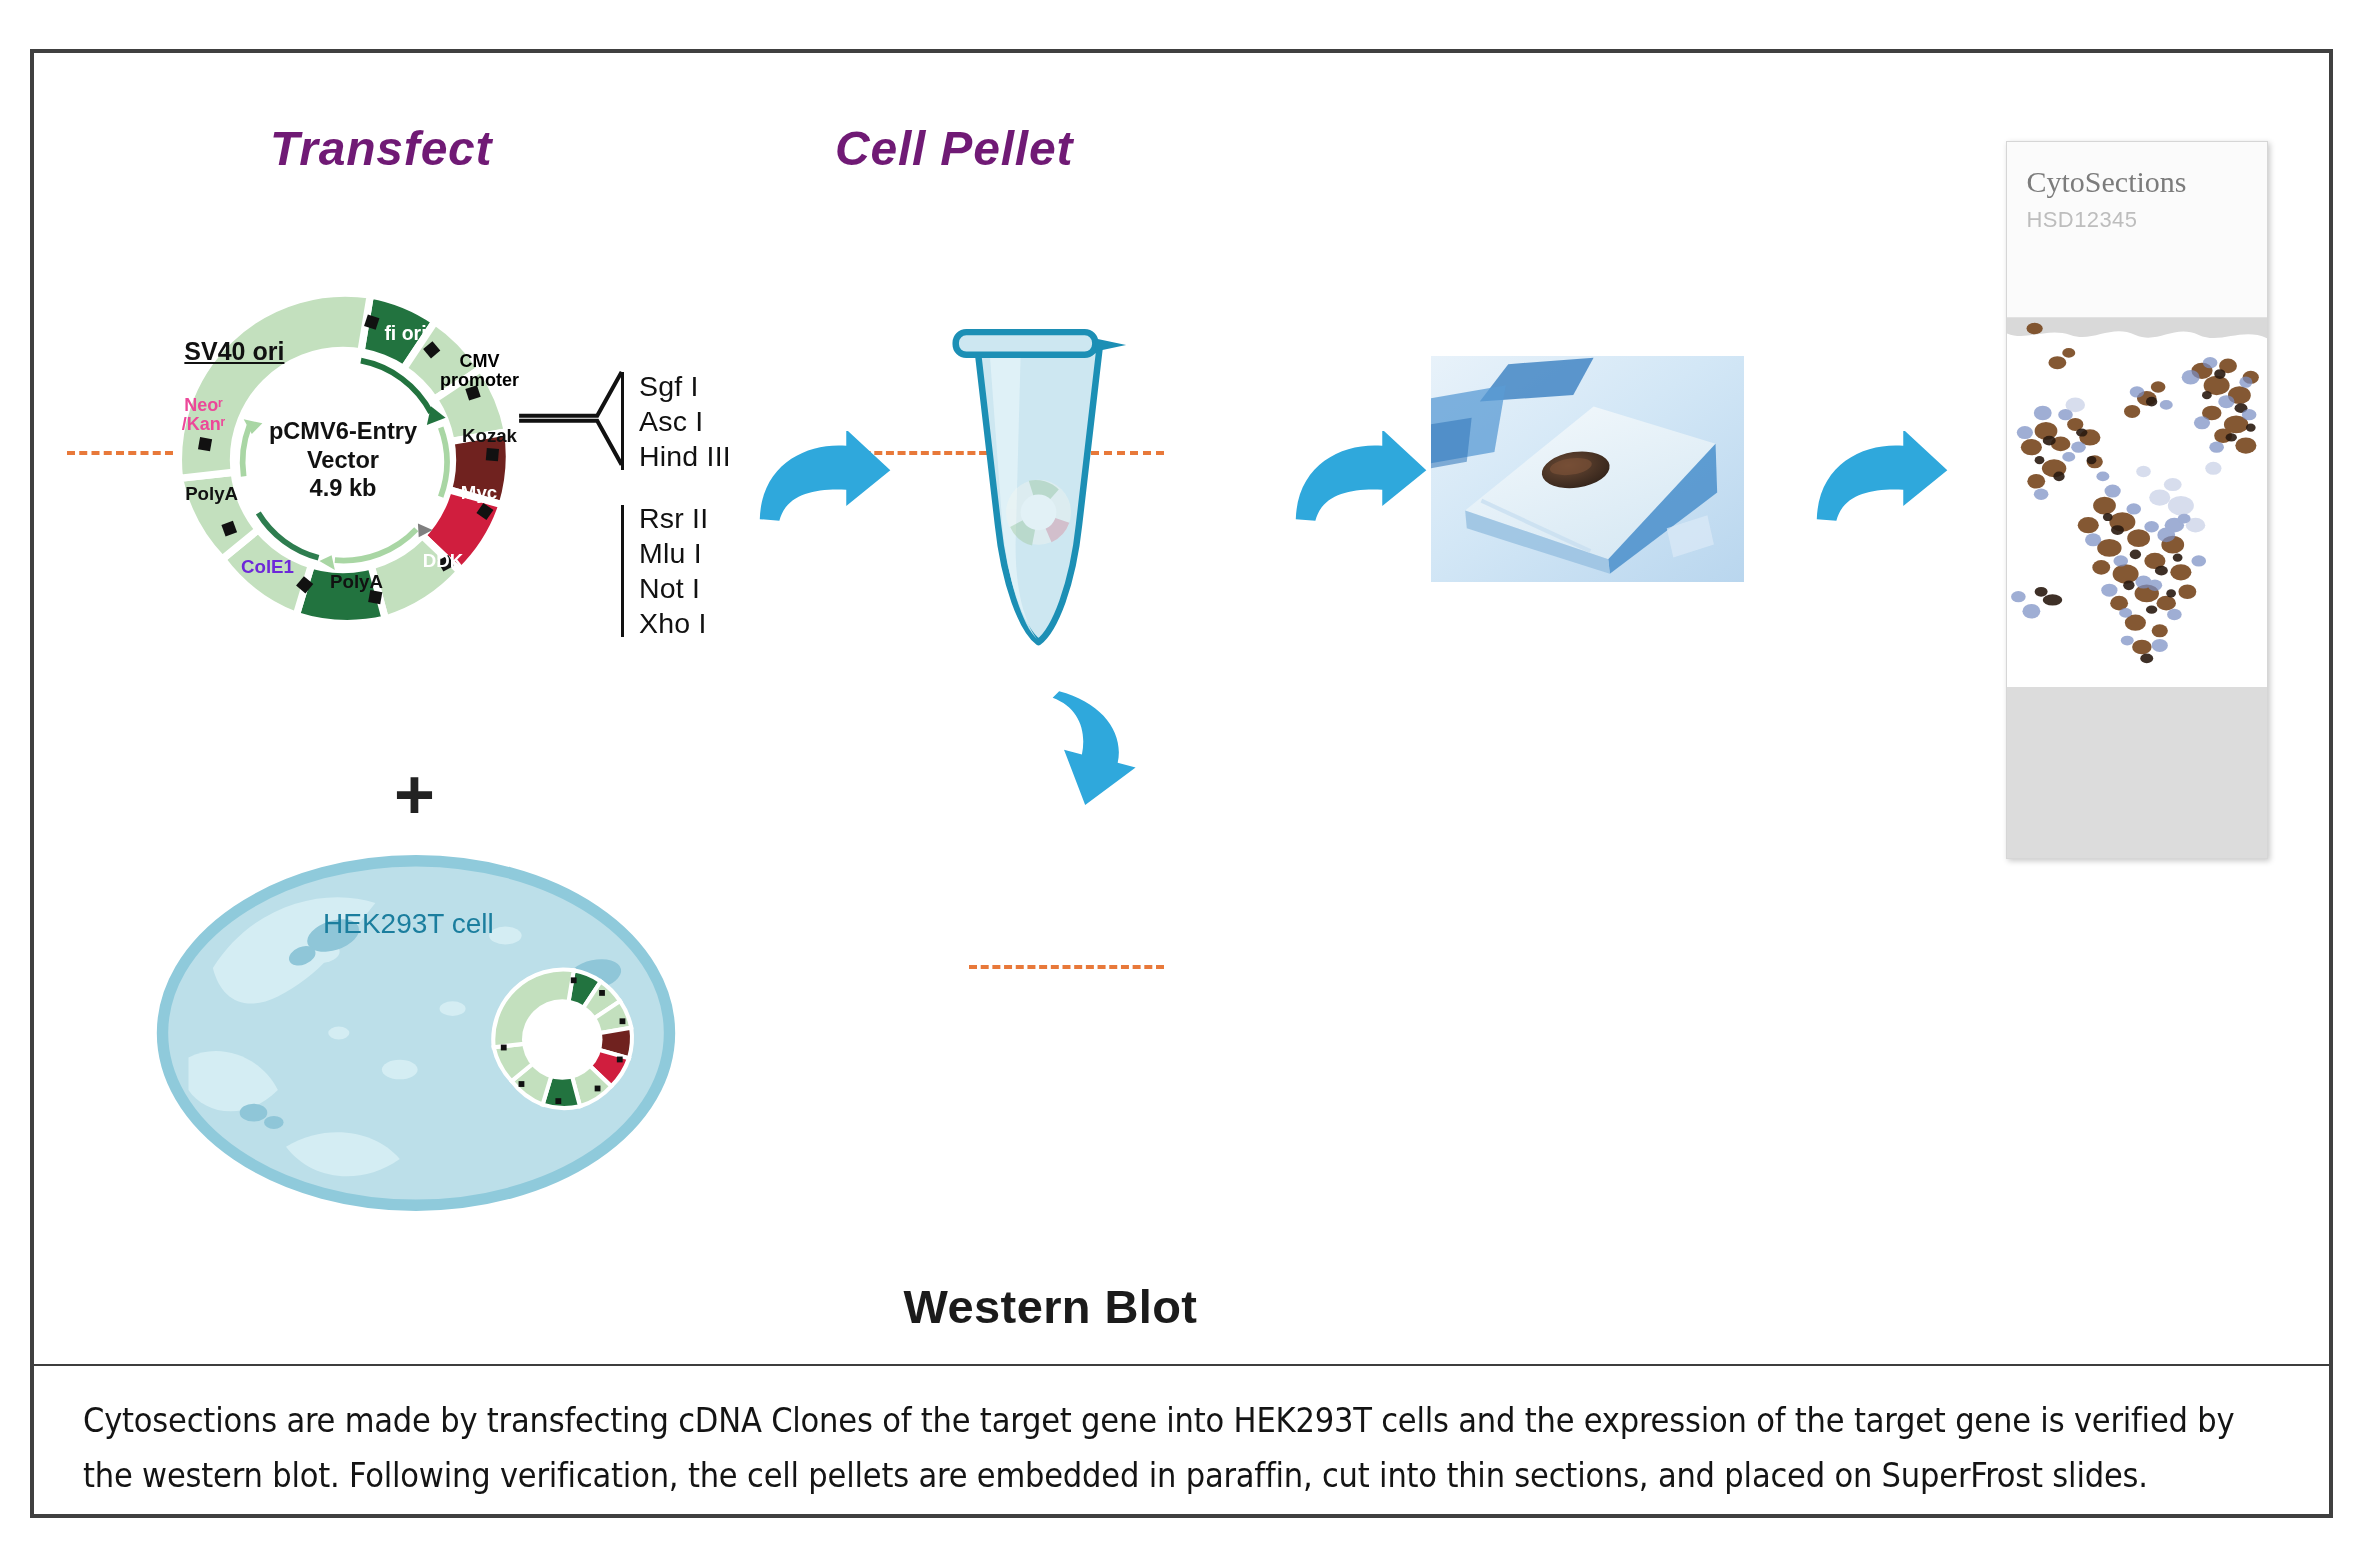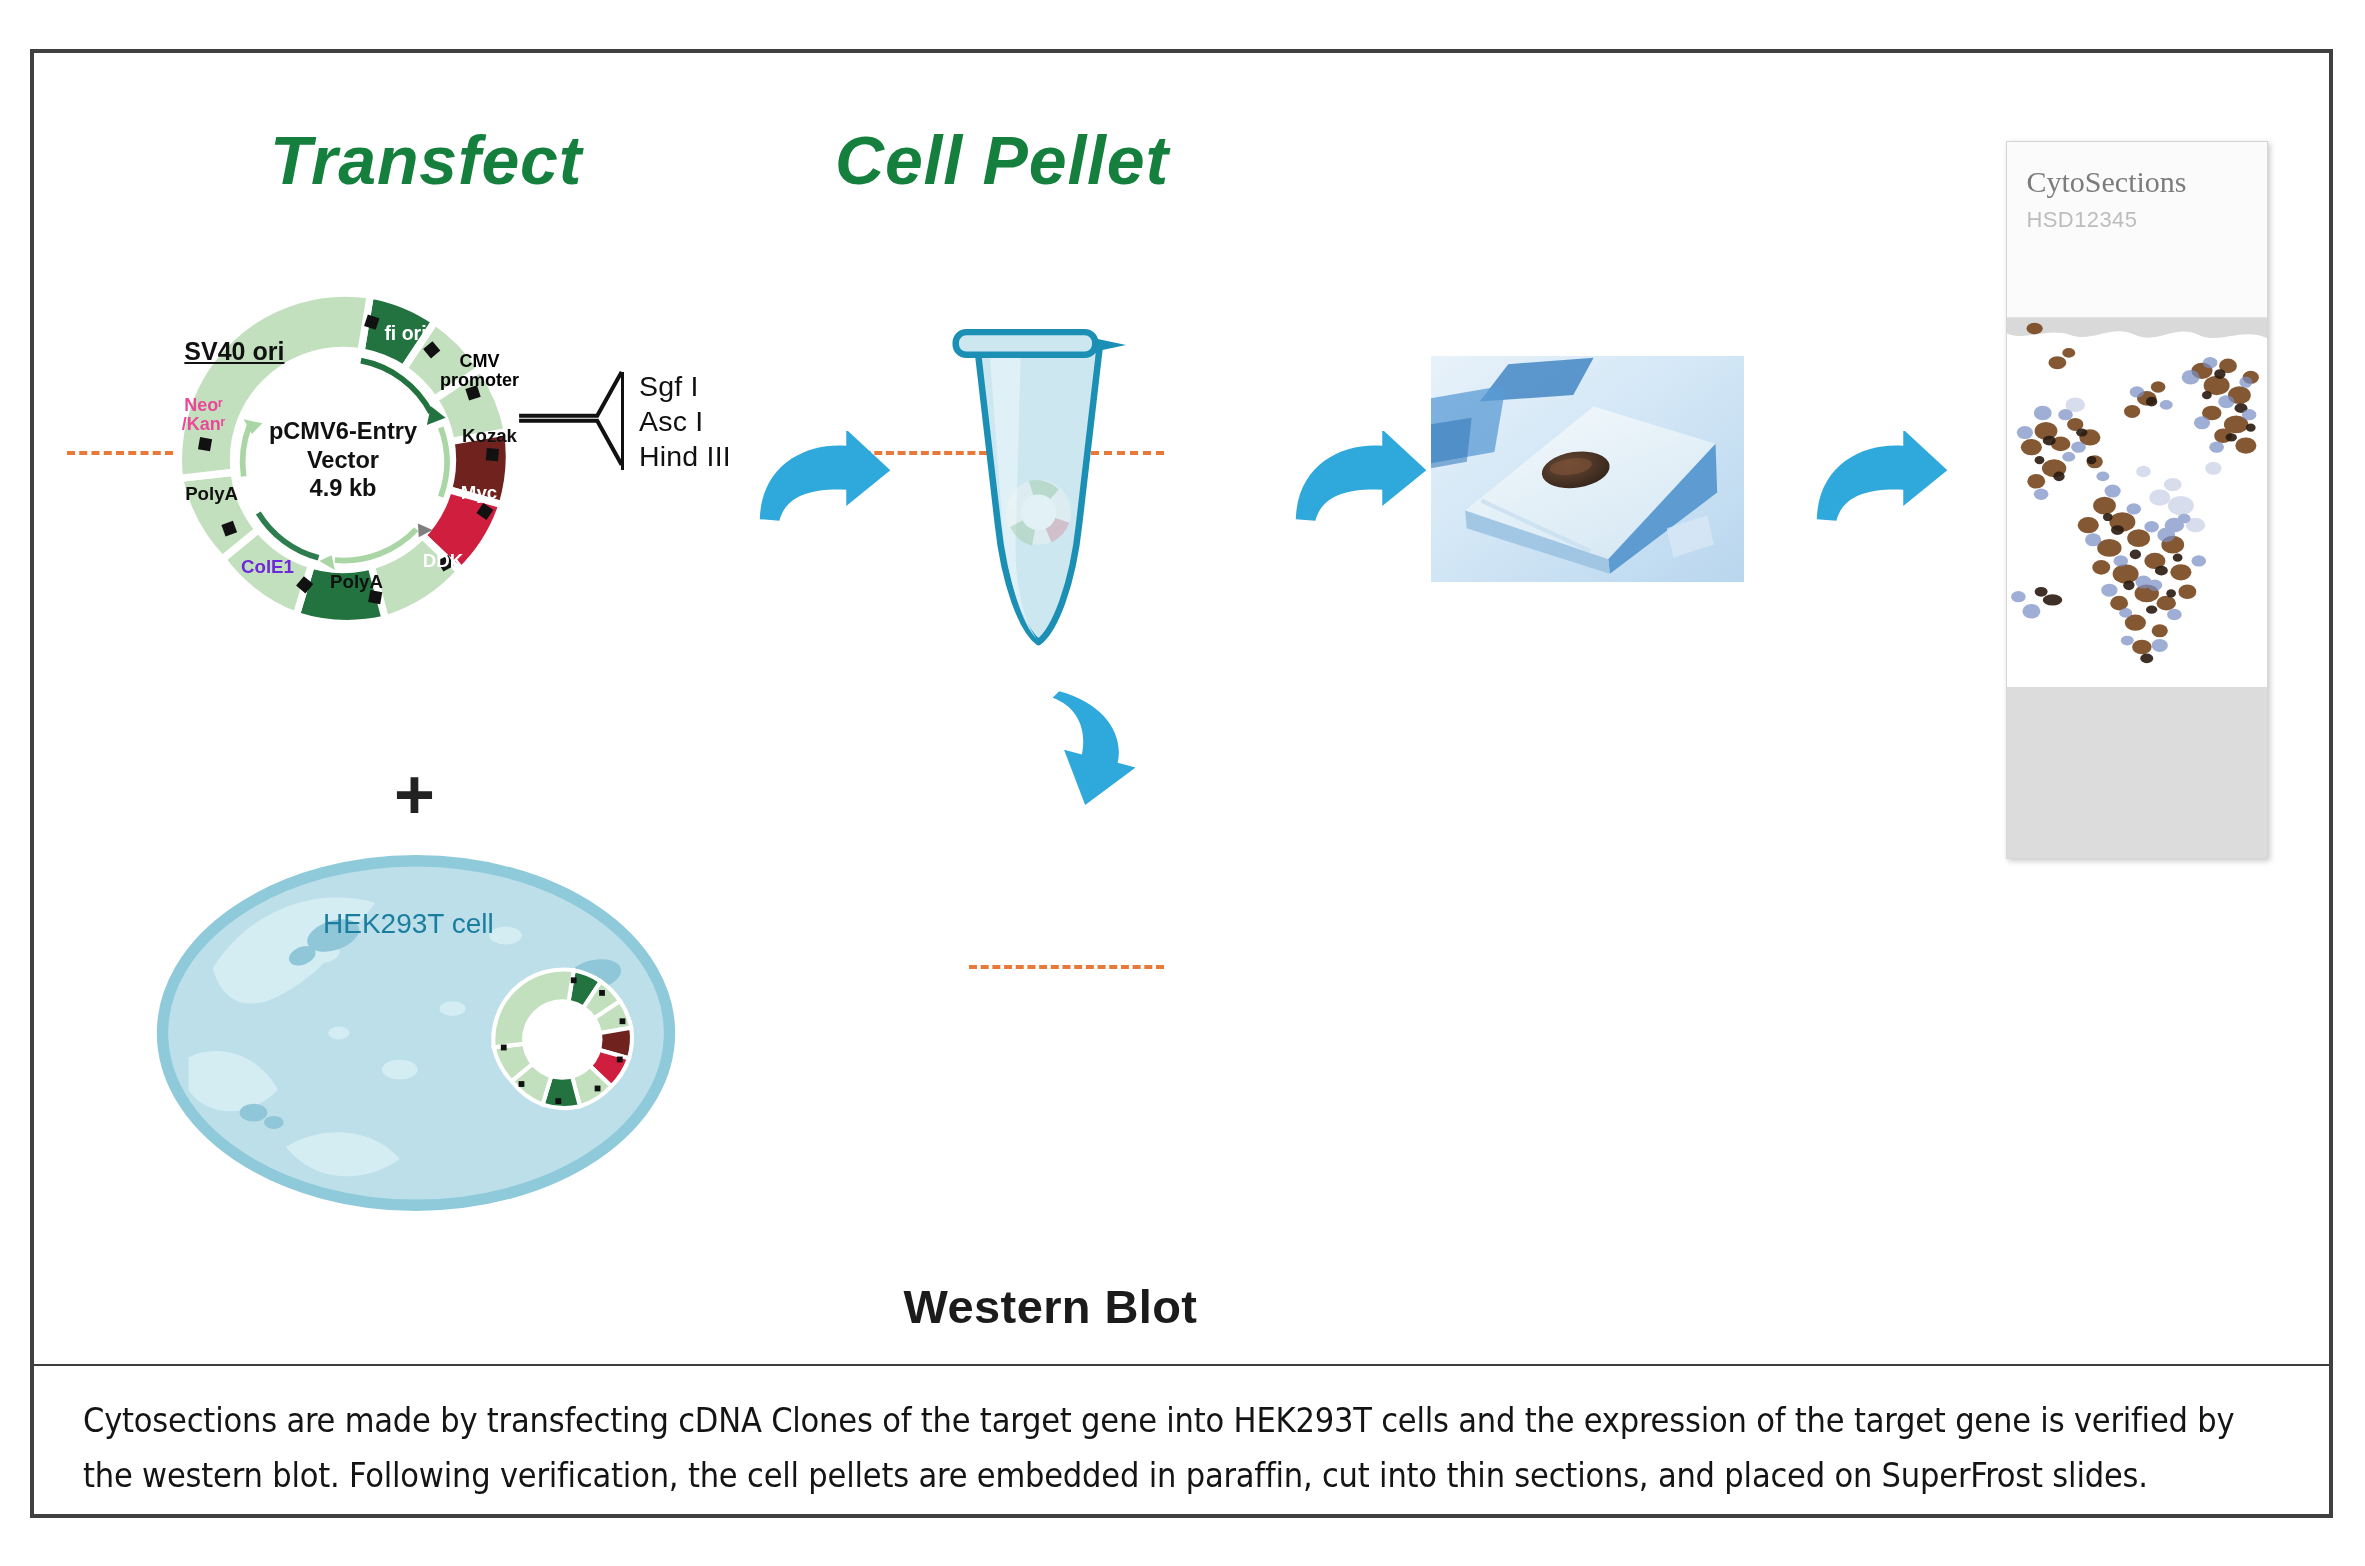--- a/index.html
+++ b/index.html
@@ -7,22 +7,22 @@
 
   #frame{
     position:absolute;left:30px;top:49px;width:2303px;height:1469px;
     border:4.1px solid #404040;background:#ffffff;box-sizing:border-box;
   }
 
   .abs{position:absolute;}
 
   
   .stage-title{
-    position:absolute;font-style:italic;font-weight:bold;color:#15803d;
-    font-size:68px;letter-spacing:0.8px;white-space:nowrap;
+    position:absolute;font-style:italic;font-weight:bold;color:#701a75;
+    font-size:48px;letter-spacing:0.8px;white-space:nowrap;
   }
 
   
   .dash-h{
     position:absolute;height:0;border-top:4.1px dashed #E8793A;
   }
 
   
   .arrow-svg{position:absolute;}
 
@@ -195,20 +195,26 @@
     <path d="M 0 66 L 96 66 L 126 120" stroke="#111" stroke-width="5" fill="none"></path>
   </svg>
 
   <div id="relist">
     <div class="re-group">
       <div class="re-line">Sgf I</div>
       <div class="re-line">Asc I</div>
       <div class="re-line">Hind III</div>
     </div>
     <div style="height:28px"></div>
+    <div class="re-group">
+      <div class="re-line">Rsr II</div>
+      <div class="re-line">Mlu I</div>
+      <div class="re-line">Not I</div>
+      <div class="re-line">Xho I</div>
+    </div>
   </div>
 
   <div id="plus">+</div>
 
   <svg id="hekcell" viewBox="0 0 640 440">
     <ellipse cx="320" cy="220" rx="312" ry="212" fill="#BCDFE9" stroke="#8FCADB" stroke-width="14"></ellipse>
     <g fill="#D4EDF3">
       <path d="M 70 140 C 120 60 210 40 270 60 C 230 110 200 150 150 175 C 110 195 80 180 70 140 Z"></path>
       <path d="M 40 250 C 80 230 130 250 150 290 C 110 330 60 320 40 290 Z"></path>
       <path d="M 160 360 C 210 330 270 340 300 375 C 250 410 190 400 160 360 Z"></path>

